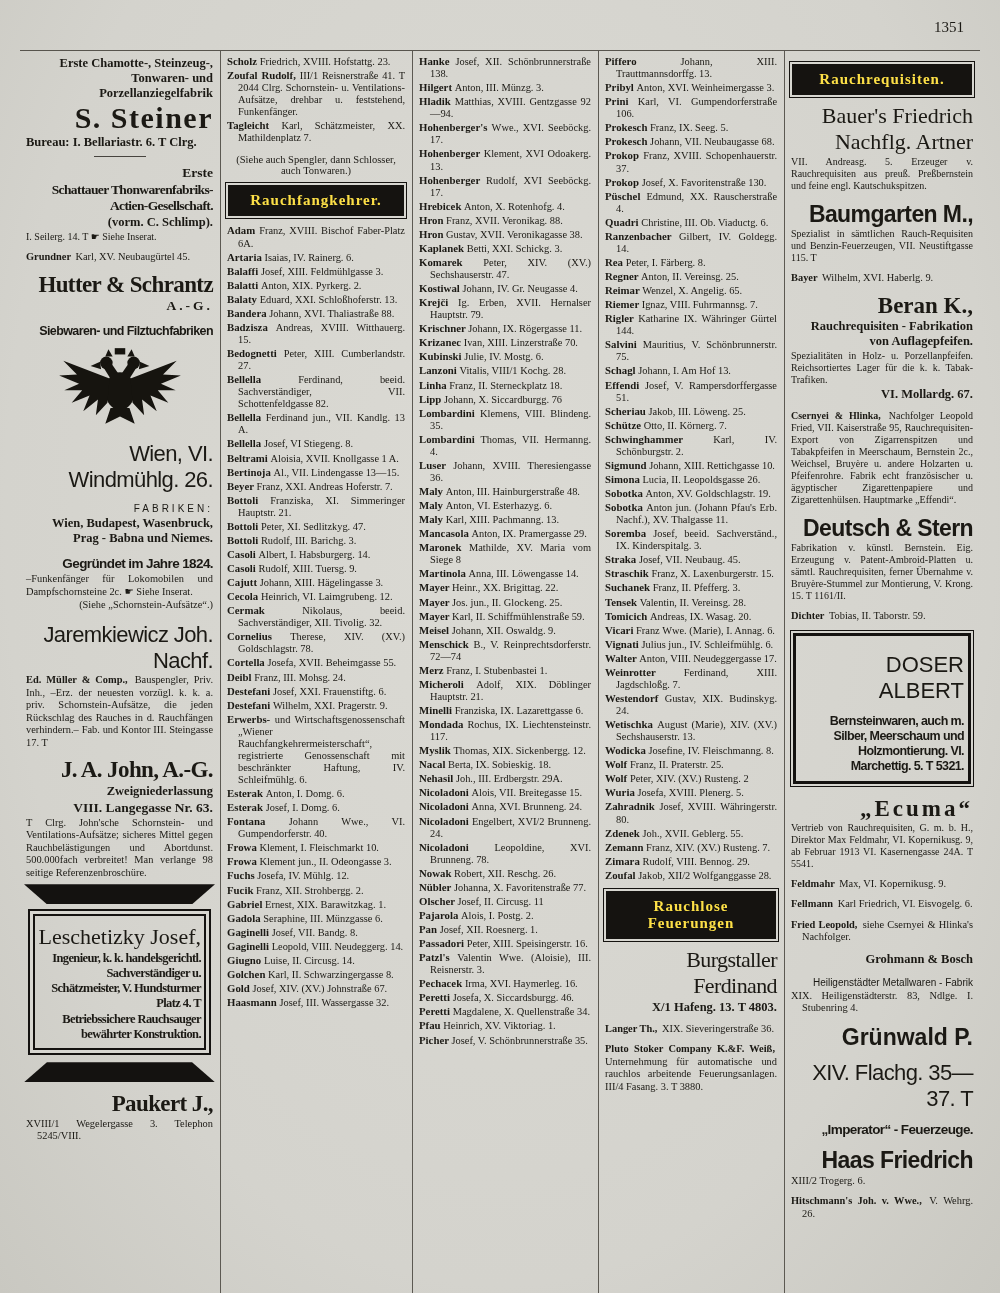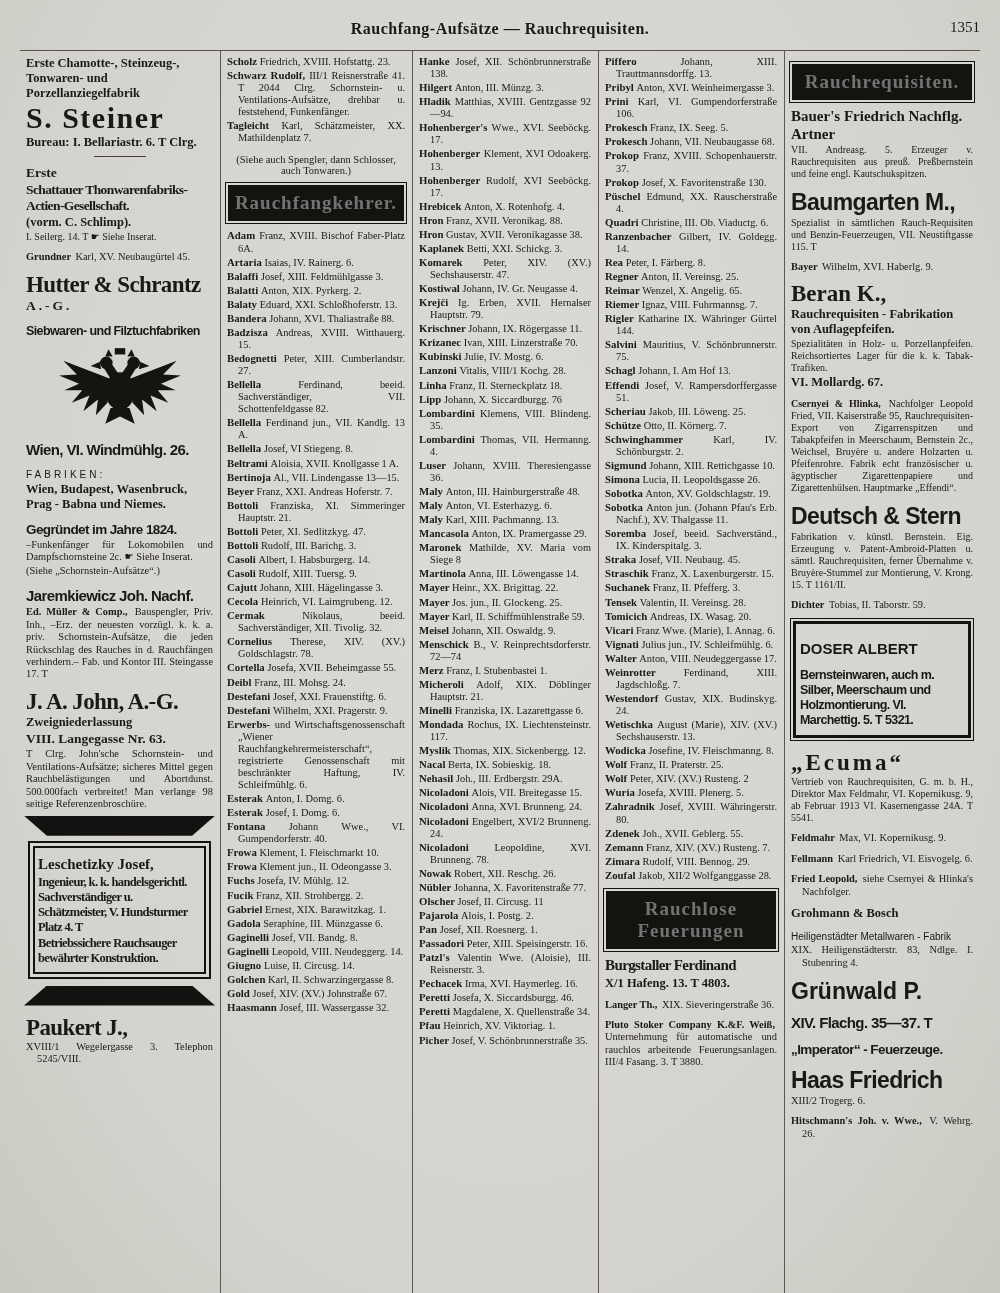--- a/index.html
+++ b/index.html
@@ -2,61 +2,60 @@
 <html><head>
 <meta charset="utf-8">
 <style>
   html,body{margin:0;padding:0;}
   body{width:1000px;height:1293px;background:#c8c7c2;}
   .page{width:1000px;height:1293px;background:#d7d6d0;position:relative;overflow:hidden;
         font-family:"Liberation Serif",serif;color:#1b1914;
         background-image:radial-gradient(ellipse at 50% 40%, #dbdad4 0%, #d4d3cd 70%, #c9c8c1 100%);}
   .head{position:relative;height:50px;}
   .title{position:absolute;left:0;right:0;top:20px;text-align:center;font-weight:bold;font-size:16px;letter-spacing:.5px;}
-  .pageno{position:absolute;right:20px;top:19px;font-size:15px;}
+  .pageno{position:absolute;right:36px;top:19px;font-size:15px;}
   .cols{display:grid;grid-template-columns:200px 192px 186px 186px 196px;margin:0 20px;border-top:1px solid #57544d;}
   .col{height:1240px;overflow:hidden;padding:4px 7px 0 6px;}
   .col + .col{border-left:1px solid #5c5952;}
   .entry{font-size:10.4px;line-height:1.16;margin-bottom:1px;padding-left:11px;text-indent:-11px;text-align:justify;}
   .entry b{font-size:10.8px;}
   .note{font-size:10.5px;text-align:center;margin:10px 4px 8px;}
-  .sec{background:#151310;color:#737373;font-weight:bold;text-align:center;font-size:19px;
+  .sec{background:#151310;color:#fde047;font-weight:bold;text-align:center;font-size:15px;
        padding:6px 2px;margin:9px 1px 8px;border:1px solid #151310;
        box-shadow:0 0 0 2px #d7d6d0,0 0 0 3px #151310;letter-spacing:1px;}
   .block{margin-bottom:8px;}
   .ln{font-size:10.4px;line-height:1.2;margin:1px 0;}
   .ln b{padding-right:2px;margin-top:40px;}
-  .c{text-align:left;}
+  .c{text-align:right;}
   .j{text-align:justify;}
   .sm{font-size:10px;}
   .hang{padding-left:11px;text-indent:-11px;text-align:justify;}
   .t1{font-size:12.5px;font-weight:bold;line-height:1.2;}
   .t15{font-size:13.5px;font-weight:bold;line-height:1.2;}
-  .t2{font-size:15px;font-weight:bold;line-height:1.18;}
+  .t2{font-size:22px;font-weight:normal;line-height:1.18;}
   .t3{font-size:23px;font-weight:bold;line-height:1.1;}
   .xl{font-size:30px;font-weight:bold;letter-spacing:1.5px;line-height:1.05;}
   .sans{font-family:"Liberation Sans",sans-serif;margin-top:10px;}
   .sp{letter-spacing:3px;}
   .tight{letter-spacing:-.6px;}
   .mt{}
   .rule{border-bottom:1px solid #47443f;width:52px;margin:6px auto 4px;height:0;}
   .frame-bevel{position:relative;border:2px solid #141210;box-shadow:inset 0 0 0 3px #d7d6d0,inset 0 0 0 5px #141210;
                padding:12px 8px 10px;margin:30px 2px 36px;}
   .frame-bevel::before,.frame-bevel::after{content:"";position:absolute;left:-6px;right:-6px;height:20px;background:#141210;}
   .frame-bevel::before{top:-27px;clip-path:polygon(0 0,100% 0,88% 100%,12% 100%);}
   .frame-bevel::after{bottom:-29px;clip-path:polygon(12% 0,88% 0,100% 100%,0 100%);}
   .frame-heavy{border:3px solid #141210;outline:1px solid #141210;outline-offset:2px;padding:6px 4px;margin:10px 2px 12px;}
   .eagle{text-align:center;margin:4px 0 2px;}
 </style>
 </head>
 <body>
 
 <div class="page">
   <div class="head">
-    <div class="title">Rauchfang-Aufsätze — Rauchrequisiten.</div>
     <div class="pageno">1351</div>
   </div>
   <div class="cols">
     <div class="col">
       <div>
           <div class="block">
             <div class="ln t1 c">Erste Chamotte-, Steinzeug-, Tonwaren- und Porzellanziegelfabrik</div>
             <div class="ln xl c">S. Steiner</div>
             <div class="ln t1">Bureau: I. Bellariastr. 6. T Clrg.</div>
             <div class="ln rule"></div>
@@ -117,21 +116,21 @@
           </div>
           <div class="block">
             <div class="ln t3 c tight">Paukert J.,</div>
             <div class="ln hang">XVIII/1 Wegelergasse 3. Telephon 5245/VIII.</div>
           </div>
         </div>
     </div>
     <div class="col">
       <div>
           <div class="entry"><b>Scholz </b>Friedrich, XVIII. Hofstattg. 23.</div>
-          <div class="entry"><b>Schwarz Rudolf, </b>III/1 Reisnerstraße 41. T 2044 Clrg. Schornstein- u. Ventilations-Aufsätze, drehbar u. feststehend, Funkenfänger.</div>
+          <div class="entry"><b>Zoufal Rudolf, </b>III/1 Reisnerstraße 41. T 2044 Clrg. Schornstein- u. Ventilations-Aufsätze, drehbar u. feststehend, Funkenfänger.</div>
           <div class="entry"><b>Tagleicht </b>Karl, Schätzmeister, XX. Mathildenplatz 7.</div>
         </div>
       <div class="note">(Siehe auch Spengler, dann Schlosser, auch Tonwaren.)</div>
       <div class="sec">Rauchfangkehrer.</div>
       <div>
           <div class="entry"><b>Adam </b>Franz, XVIII. Bischof Faber-Platz 6A.</div>
           <div class="entry"><b>Artaria </b>Isaias, IV. Rainerg. 6.</div>
           <div class="entry"><b>Balaffi </b>Josef, XIII. Feldmühlgasse 3.</div>
           <div class="entry"><b>Balatti </b>Anton, XIX. Pyrkerg. 2.</div>
           <div class="entry"><b>Balaty </b>Eduard, XXI. Schloßhoferstr. 13.</div>

